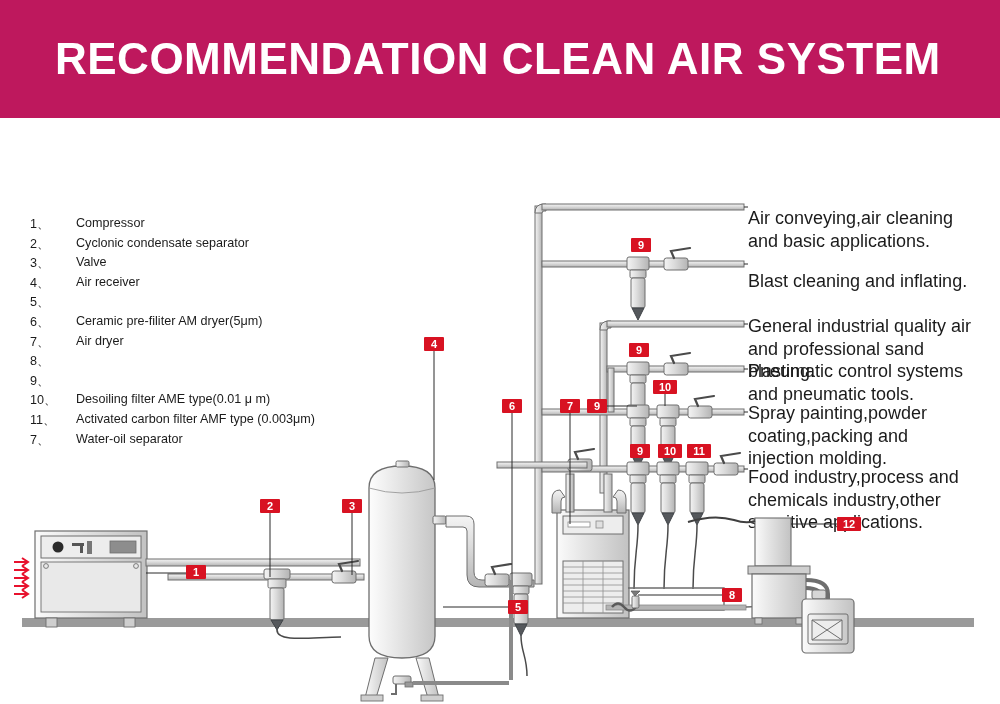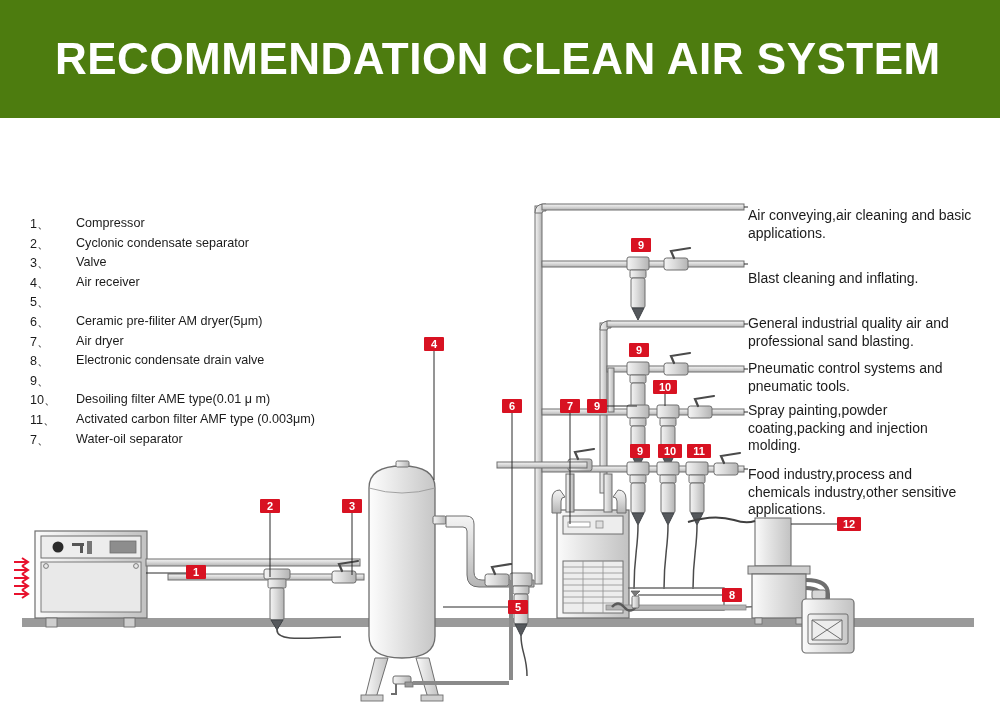--- a/index.html
+++ b/index.html
@@ -1,26 +1,26 @@
 <!DOCTYPE html>
 <html><head>
 <meta charset="utf-8">
 <style>
   html,body{margin:0;padding:0;background:#fff;}
   body{width:1000px;height:704px;position:relative;overflow:hidden;
        font-family:"Liberation Sans",sans-serif;}
-  #banner{position:absolute;left:0;top:0;width:1000px;height:118px;background:#4d7c0f;}
+  #banner{position:absolute;left:0;top:0;width:1000px;height:118px;background:#be185d;}
   #banner-title{position:absolute;left:55px;top:34px;color:#fff;font-size:44px;
        font-weight:bold;letter-spacing:.5px;white-space:nowrap;}
   #stage{position:absolute;left:0;top:118px;width:1000px;height:586px;}
   .legend{position:absolute;left:30px;top:98px;width:300px;}
   .lg-row{position:relative;min-height:19.6px;font-size:12.6px;color:#1b1b1b;}
   .lg-num{position:absolute;left:0;top:0;width:34px;text-align:left;}
   .lg-txt{display:block;margin-left:46px;line-height:1.25;}
-  .app{position:absolute;left:748px;width:224px;font-size:14px;color:#1b1b1b;line-height:1.25;}
+  .app{position:absolute;left:748px;width:224px;font-size:18px;color:#1b1b1b;line-height:1.25;}
   svg{position:absolute;left:0;top:0;}
   .lbl-box{fill:#d81222;}
   .lbl-txt{fill:#fff;font-family:"Liberation Sans",sans-serif;font-size:11px;font-weight:bold;}
 </style>
 </head>
 <body>
 
 <div id="banner">
   <div id="banner-title">RECOMMENDATION CLEAN AIR SYSTEM</div>
 </div>
@@ -50,21 +50,20 @@
     <div class="lg-row">
       <span class="lg-num">6、</span>
       <span class="lg-txt">Ceramic pre-filiter AM dryer(5μm)</span>
       </div>
     <div class="lg-row">
       <span class="lg-num">7、</span>
       <span class="lg-txt">Air dryer</span>
       </div>
     <div class="lg-row">
       <span class="lg-num">8、</span>
-      <span class="lg-txt">Electronic condensate drain valve</span>
       </div>
     <div class="lg-row">
       <span class="lg-num">9、</span>
       </div>
     <div class="lg-row">
       <span class="lg-num">10、</span>
       <span class="lg-txt">Desoiling filter AME type(0.01 μ m)</span>
       </div>
     <div class="lg-row">
       <span class="lg-num">11、</span>

